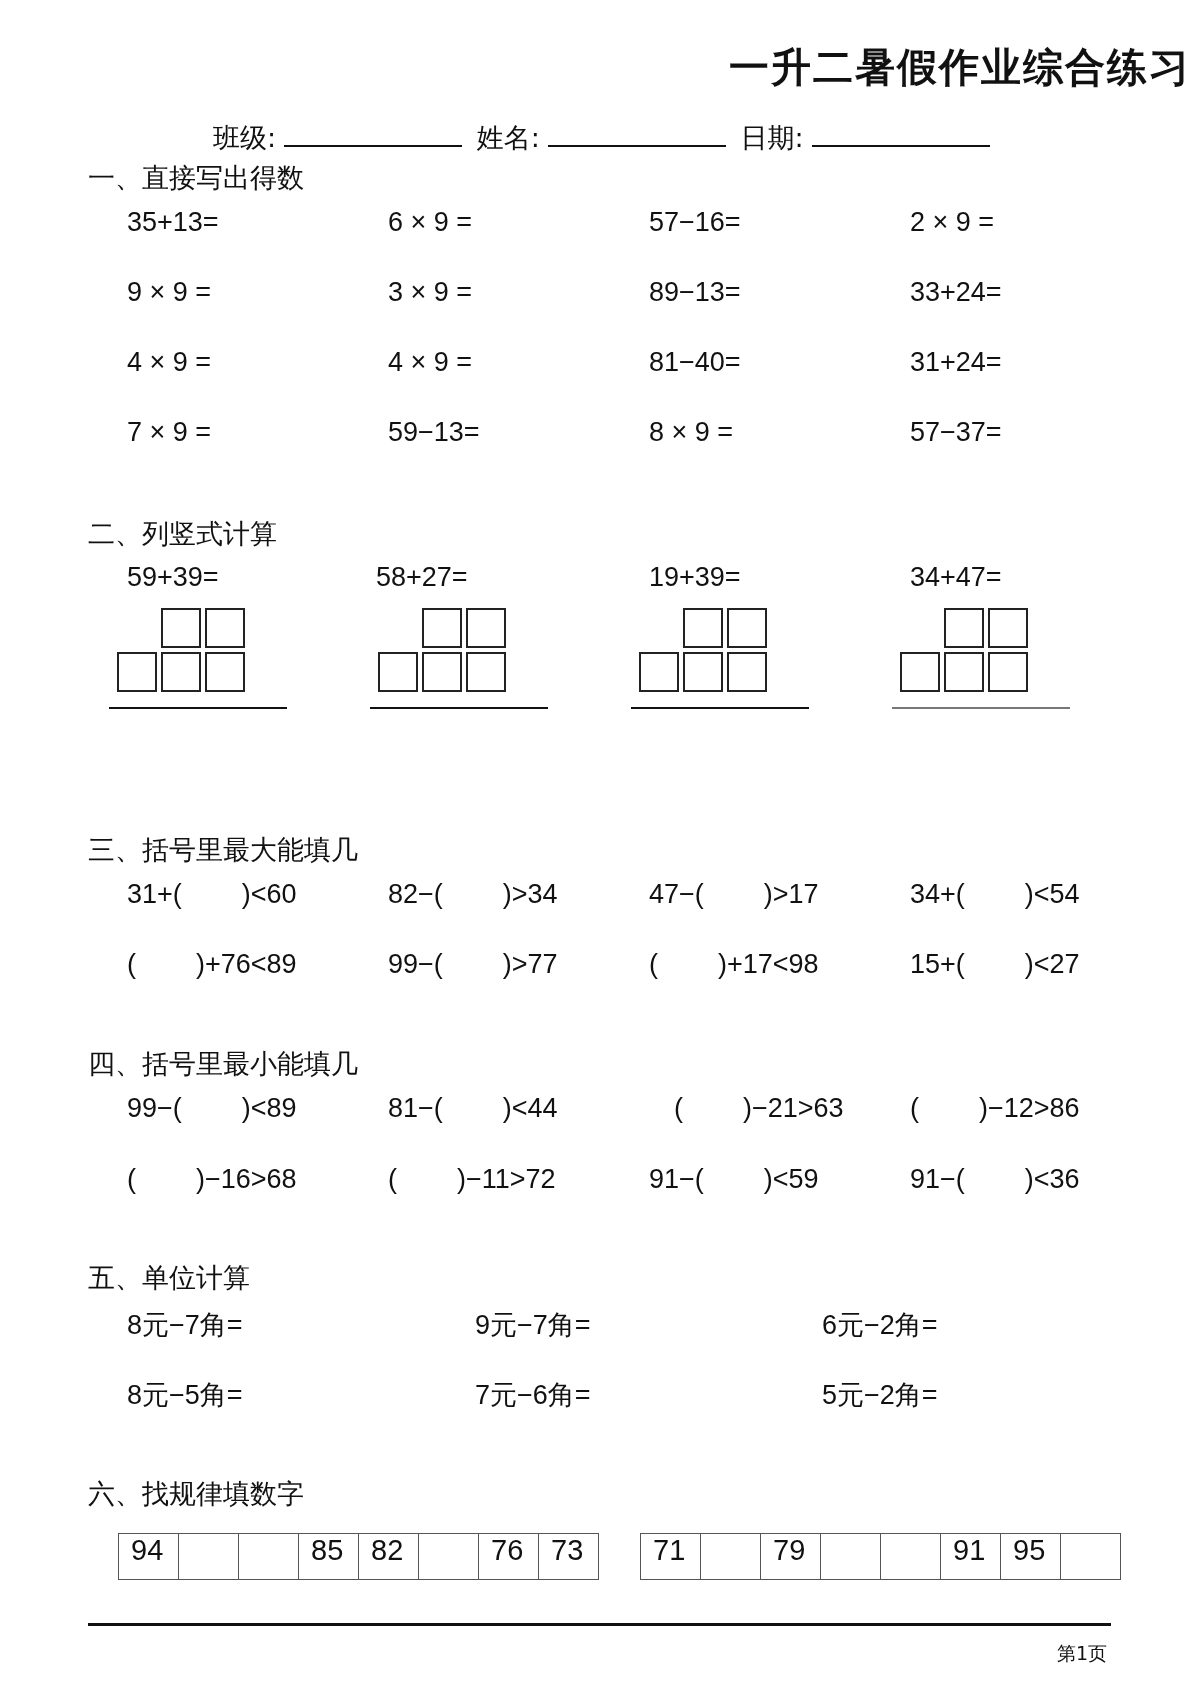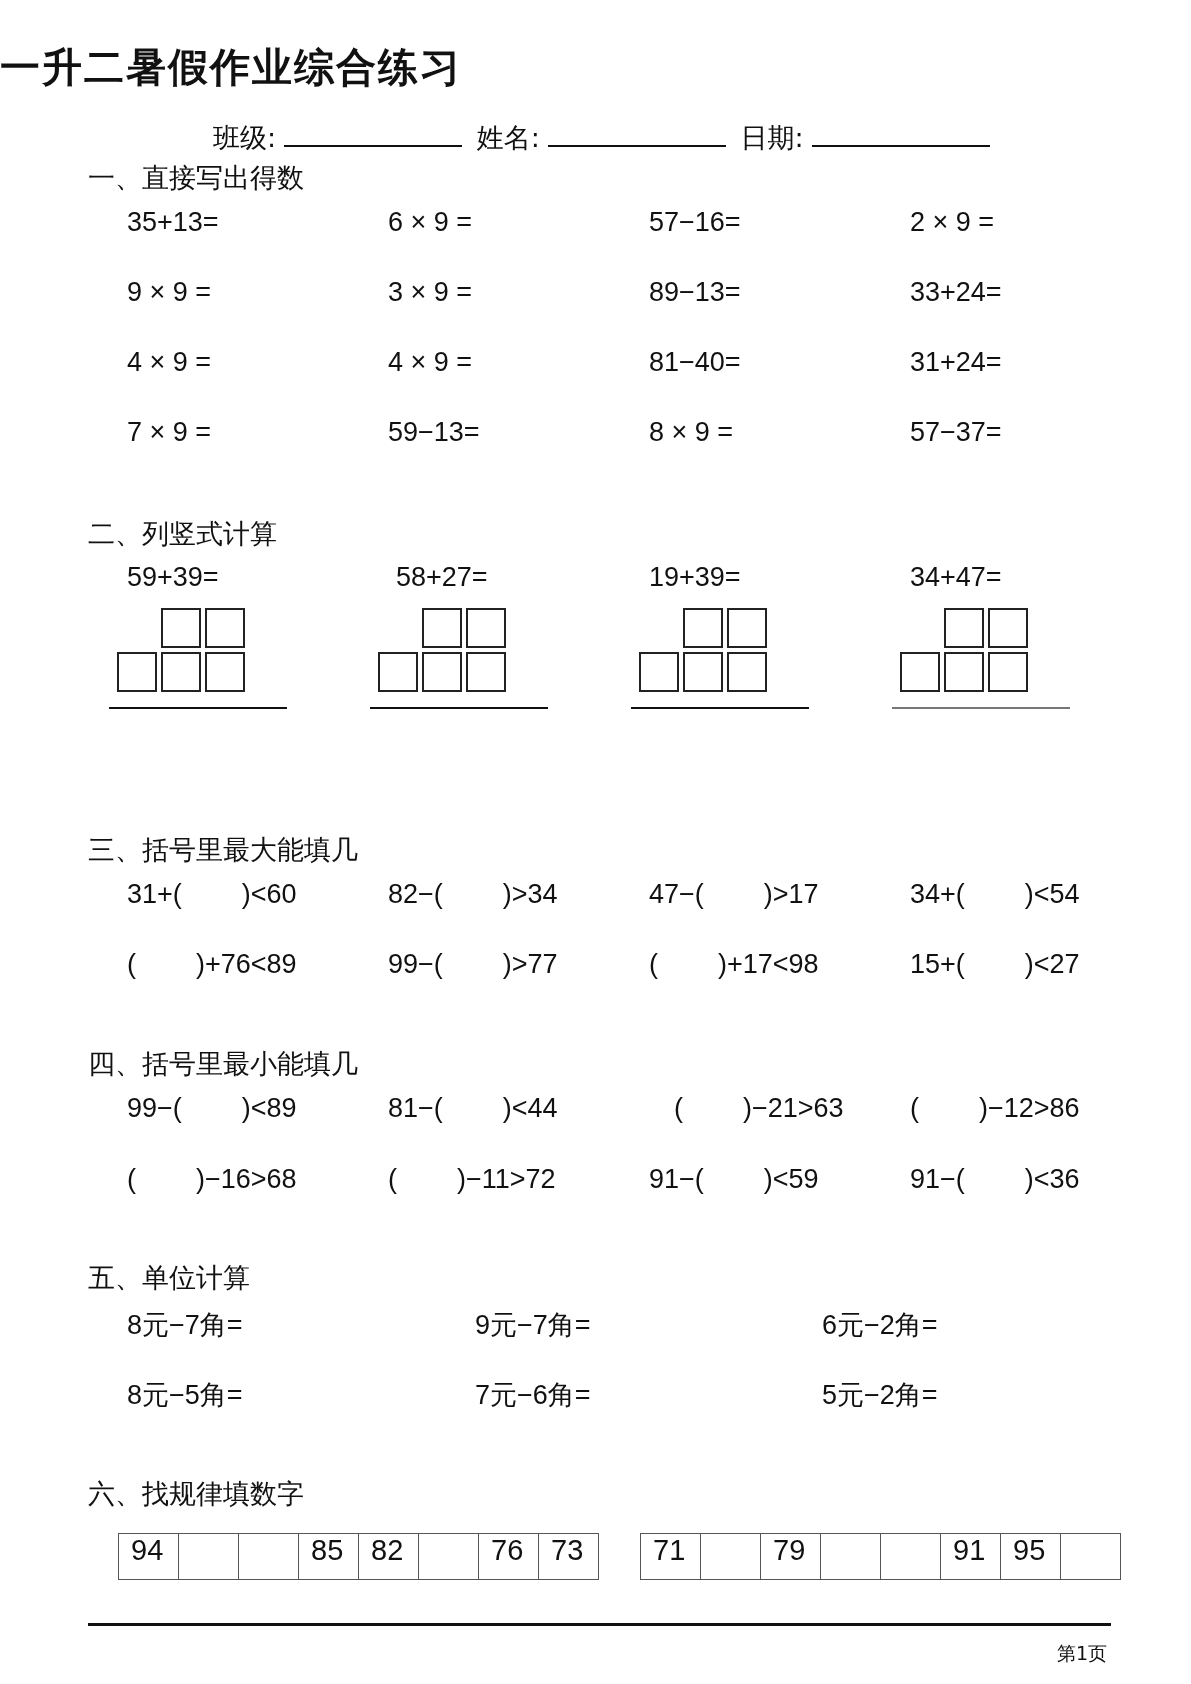--- a/index.html
+++ b/index.html
@@ -2,21 +2,21 @@
 <html><head>
 <meta charset="utf-8">
 <style>
   html, body { margin: 0; padding: 0; background: #ffffff; }
   body {
     width: 1191px; height: 1684px; position: relative; overflow: hidden;
     font-family: "DejaVu Sans", "Liberation Sans", sans-serif; color: #111;
   }
   .abs { position: absolute; white-space: nowrap; }
   .title {
-    left: 0; width: 1191px; text-align: left; top: 40px;
+    left: 0; width: 1191px; text-align: right; top: 40px;
     font-size: 40px; font-weight: bold; letter-spacing: 2px;
   }
   .header-row { top: 120px; left: 213px; font-size: 27px; }
   .header-row .blank {
     display: inline-block; width: 178px; border-bottom: 2px solid #111;
     height: 24px; margin: 0 6px 0 8px; vertical-align: baseline;
   }
   .section-label { font-size: 27px; left: 88px; }
   .expr { font-size: 27px; font-family: "Liberation Sans", "DejaVu Sans", sans-serif; text-align: center; }
   .box {
@@ -65,21 +65,21 @@
 
 <div class="abs section-label" style="top:516px">二、列竖式计算</div>
 <div id="s2">
     <div class="abs expr" style="left:127px;top:562px">59+39=</div>
     <div class="box" style="left:161px;top:608px"></div>
     <div class="box" style="left:205px;top:608px"></div>
     <div class="box" style="left:117px;top:652px"></div>
     <div class="box" style="left:161px;top:652px"></div>
     <div class="box" style="left:205px;top:652px"></div>
     <div class="rule" style="left:109px;top:707px;width:178px;"></div>
-    <div class="abs expr" style="left:396px;top:562px">58+27=</div>
+    <div class="abs expr" style="left:376px;top:562px">58+27=</div>
     <div class="box" style="left:422px;top:608px"></div>
     <div class="box" style="left:466px;top:608px"></div>
     <div class="box" style="left:378px;top:652px"></div>
     <div class="box" style="left:422px;top:652px"></div>
     <div class="box" style="left:466px;top:652px"></div>
     <div class="rule" style="left:370px;top:707px;width:178px;"></div>
     <div class="abs expr" style="left:649px;top:562px">19+39=</div>
     <div class="box" style="left:683px;top:608px"></div>
     <div class="box" style="left:727px;top:608px"></div>
     <div class="box" style="left:639px;top:652px"></div>

